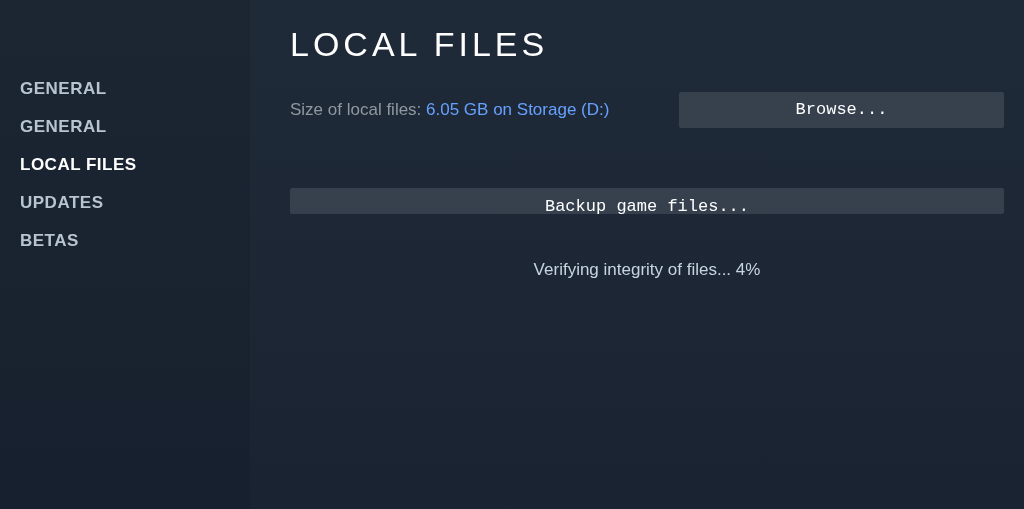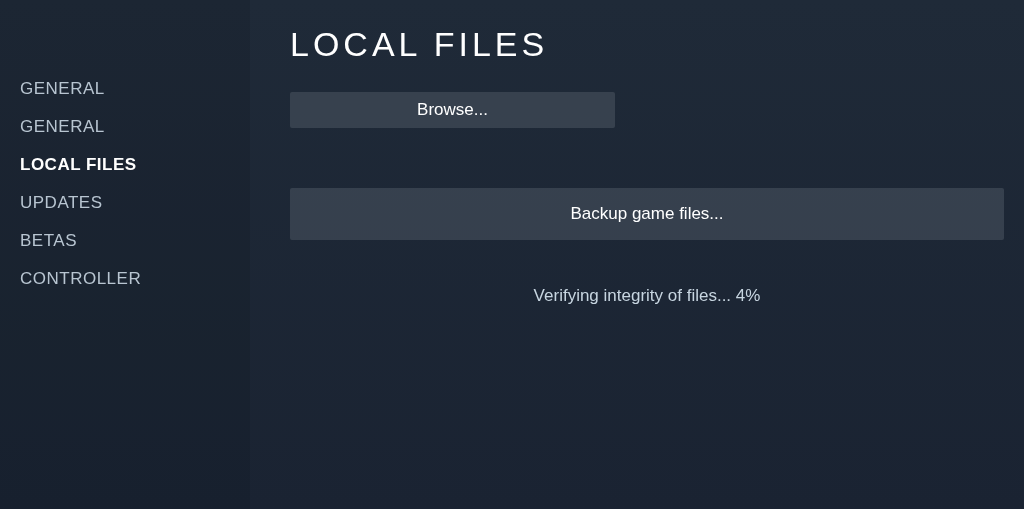--- a/index.html
+++ b/index.html
@@ -21,21 +21,21 @@
       width: 250px;
       padding: 70px 0 0 20px;
       background: rgba(0,0,0,0.08);
     }
     .sidebar-item {
       font-size: 17px;
       letter-spacing: 0.5px;
       color: #b8c5d1;
       padding: 9px 0;
       cursor: pointer;
-      font-weight: 400;
+      font-weight: 700;
     }
     .sidebar-item.active {
       color: #ffffff;
       font-weight: 600;
     }
     .main {
       flex: 1;
       padding: 25px 20px 0 40px;
     }
     .page-title {
@@ -60,60 +60,62 @@
       color: #66a1ff;
     }
     .btn {
       background: #3d4450;
       background: rgba(103, 112, 123, 0.35);
       color: #ffffff;
       border: none;
       font-size: 17px;
       font-weight: 300;
       cursor: pointer;
-      font-family: Liberation Sans, sans-serif;
+      font-family: Liberation Mono, monospace;
       border-radius: 2px;
       text-align: center;
     }
     .btn-browse {
       width: 325px;
       height: 36px;
       line-height: 36px;
     }
     .btn-wide {
       display: block;
       width: 100%;
-      height: 52px;
+      height: 26px;
       line-height: 38px;
       margin-bottom: 22px;
     }
     .status-text {
       text-align: center;
       font-size: 17px;
       color: #c7d5e0;
       font-weight: 300;
       margin-top: 46px;
     }
   </style>
 </head>
 <body>
 
 <div class="sidebar">
   <div class="sidebar-item">GENERAL</div>
   <div class="sidebar-item">GENERAL</div>
   <div class="sidebar-item active">LOCAL FILES</div>
   <div class="sidebar-item">UPDATES</div>
   <div class="sidebar-item">BETAS</div>
-  <div class="sidebar-item">CONTROLLER</div>
 </div>
 
 <div class="main">
   <h1 class="page-title">LOCAL FILES</h1>
 
   <div class="size-row">
+    <div class="size-text">
+      <span>Size of local files: </span><span class="size-value">6.05 GB on Storage (D:)</span>
+    </div>
     <button class="btn btn-browse">Browse...</button>
   </div>
 
   <button class="btn btn-wide">Backup game files...</button>
 
   <div class="status-text">
     <span>Verifying integrity of files... </span><span>4%</span>
   </div>
 </div>
 

